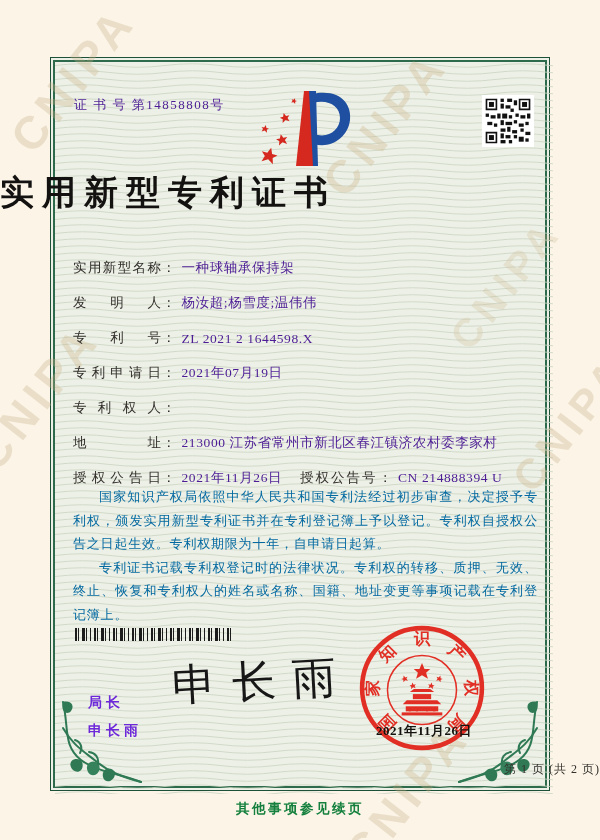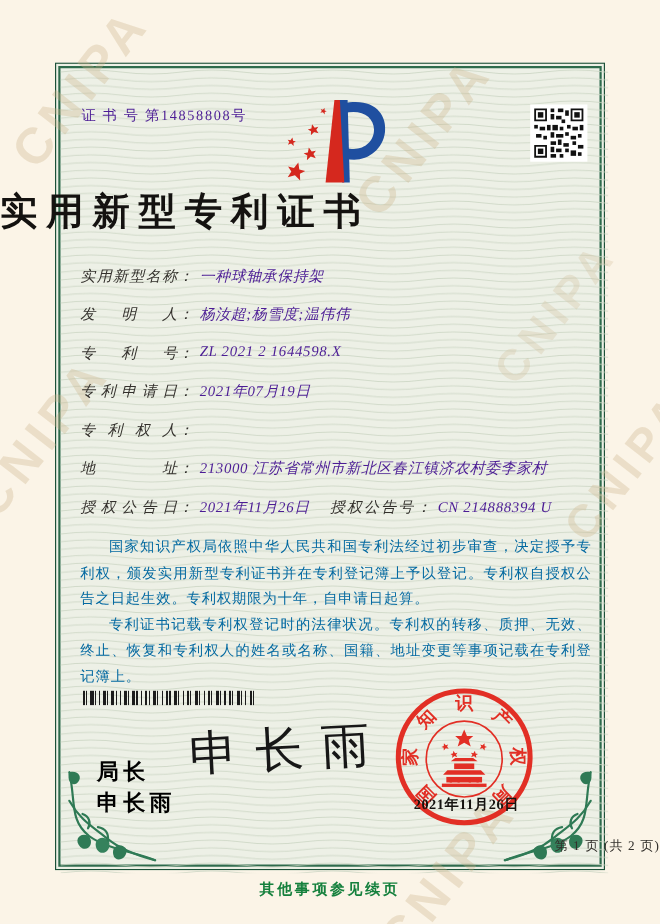--- a/index.html
+++ b/index.html
@@ -38,21 +38,21 @@
     font-size:13px;letter-spacing:1.5px;color:#4c1d95;
   }
   .logo{position:absolute;left:252px;top:88px;}
   .qr{position:absolute;left:482px;top:95px;background:#fff;padding:2px;}
   .title{
     position:absolute;left:0;right:0;top:170px;text-align:left;
     font-size:34px;font-weight:bold;letter-spacing:8px;color:#141210;
   }
 
   .fields{position:absolute;left:73px;top:242px;right:52px;}
-  .frow{height:35px;display:flex;align-items:flex-start;font-size:13.5px;font-style:italic;}
+  .frow{height:35px;display:flex;align-items:flex-end;font-size:13.5px;}
   .fgroup{display:flex;align-items:baseline;}
   .fgroup.first{width:227px;}
   .flabel{
     display:inline-block;width:88px;
     text-align:justify;text-align-last:justify;
     color:#33302c;
   }
   .flabel.auto{width:auto;text-align:left;text-align-last:left;letter-spacing:2px;}
   .fcolon{margin:0 6px 0 1px;}
   .fvalue{letter-spacing:0.6px;color:#4c1d95;white-space:nowrap;}
@@ -69,22 +69,22 @@
     background:repeating-linear-gradient(90deg,
       #1c1c1c 0 2px, transparent 2px 3px,
       #1c1c1c 3px 4px, transparent 4px 7px,
       #1c1c1c 7px 10px, transparent 10px 11px,
       #1c1c1c 11px 12px, transparent 12px 15px,
       #1c1c1c 15px 16px, transparent 16px 19px);
   }
 
   .director{
     position:absolute;left:88px;top:688px;
-    font-family:Liberation Serif, serif;
-    font-size:20px;letter-spacing:4px;font-weight:600;color:#000000;
+    font-family:Liberation Sans, sans-serif;
+    font-size:14px;letter-spacing:4px;font-weight:600;color:#6d28d9;
     line-height:28px;
   }
   .autograph{
     position:absolute;left:172px;top:652px;
     font-family:"DejaVu Sans", sans-serif;
     font-size:44px;letter-spacing:16px;color:#171717;
     transform:rotate(-3deg);white-space:nowrap;
   }
 
   .seal{position:absolute;left:356px;top:622px;width:132px;height:132px;opacity:.95;}

